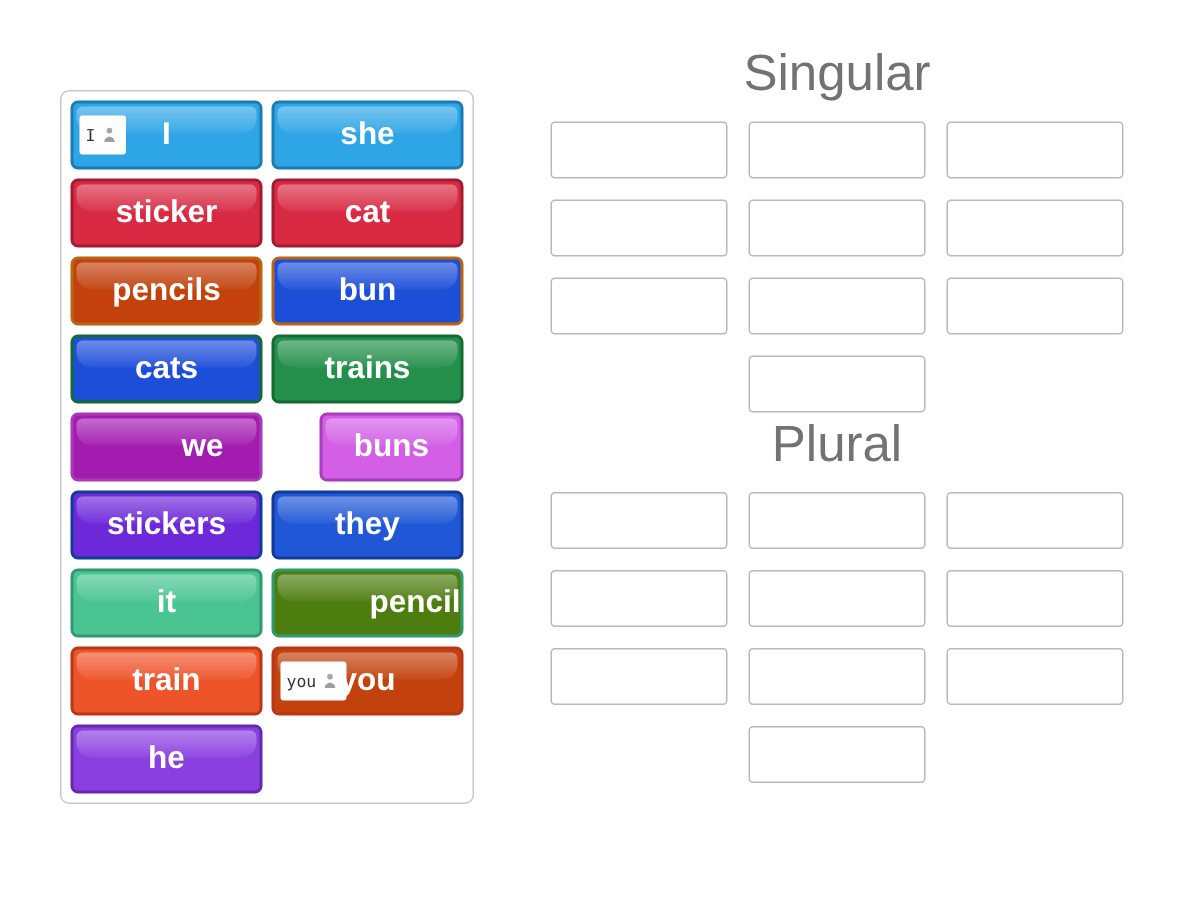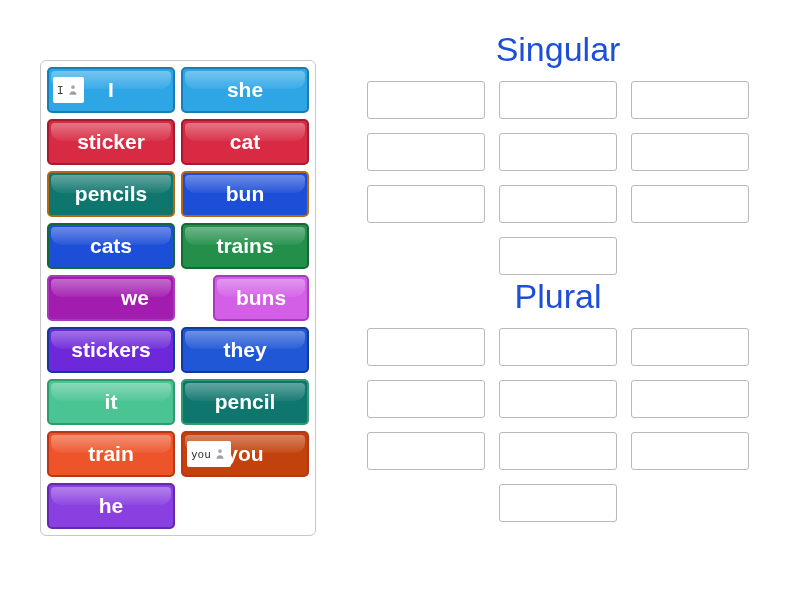--- a/index.html
+++ b/index.html
@@ -64,21 +64,21 @@
     display: flex;
     align-items: center;
     gap: 2px;
     line-height: 1;
   }
   .tile .badge svg { width: 14px; height: 14px; }
   .targets { flex: 1; }
   .group-title {
     font-size: 34px;
     text-align: center;
-    color: #1d4ed8;
+    color: #737373;
     margin: 0 0 12px 0;
     font-weight: 400;
   }
   .group + .group { margin-top: 2px; }
   .slots {
     display: flex;
     flex-wrap: wrap;
     justify-content: center;
     gap: 14px 14px;
     max-width: 400px;
@@ -109,21 +109,21 @@
       </div>
       <div class="tile" style="background: rgb(46, 166, 230); border: 2px solid rgb(27, 123, 181);">
         <span>she</span>
       </div>
       <div class="tile" style="background: rgb(216, 42, 67); border: 2px solid rgb(163, 27, 48);">
         <span>sticker</span>
       </div>
       <div class="tile" style="background: rgb(216, 42, 67); border: 2px solid rgb(163, 27, 48);">
         <span>cat</span>
       </div>
-      <div class="tile" style="background: #0f766e; border: 2px solid rgb(184, 102, 16);">
+      <div class="tile" style="background: #c2410c; border: 2px solid rgb(184, 102, 16);">
         <span>pencils</span>
       </div>
       <div class="tile" style="background: #1d4ed8; border: 2px solid rgb(184, 102, 16);">
         <span>bun</span>
       </div>
       <div class="tile" style="background: #1d4ed8; border: 2px solid rgb(21, 106, 51);">
         <span>cats</span>
       </div>
       <div class="tile" style="background: rgb(35, 143, 74); border: 2px solid rgb(21, 106, 51);">
         <span>trains</span>
@@ -136,21 +136,21 @@
       </div>
       <div class="tile" style="background: #6d28d9; border: 2px solid rgb(18, 58, 153);">
         <span>stickers</span>
       </div>
       <div class="tile" style="background: rgb(31, 87, 214); border: 2px solid rgb(18, 58, 153);">
         <span>they</span>
       </div>
       <div class="tile" style="background: rgb(73, 196, 146); border: 2px solid rgb(47, 154, 110);">
         <span>it</span>
       </div>
-      <div class="tile" style="background: #0f766e; border: 2px solid rgb(47, 154, 110);">
+      <div class="tile" style="background: #4d7c0f; border: 2px solid rgb(47, 154, 110); justify-content: flex-end;">
         <span>pencil</span>
       </div>
       <div class="tile" style="background: rgb(238, 84, 42); border: 2px solid rgb(185, 55, 22);">
         <span>train</span>
       </div>
       <div class="tile" style="background: #c2410c; border: 2px solid rgb(185, 55, 22);">
         <span class="badge">
           <span>you</span>
           <svg viewBox="0 0 24 24">
             <circle cx="12" cy="7" r="3.2" fill="#9aa0a6"></circle>

